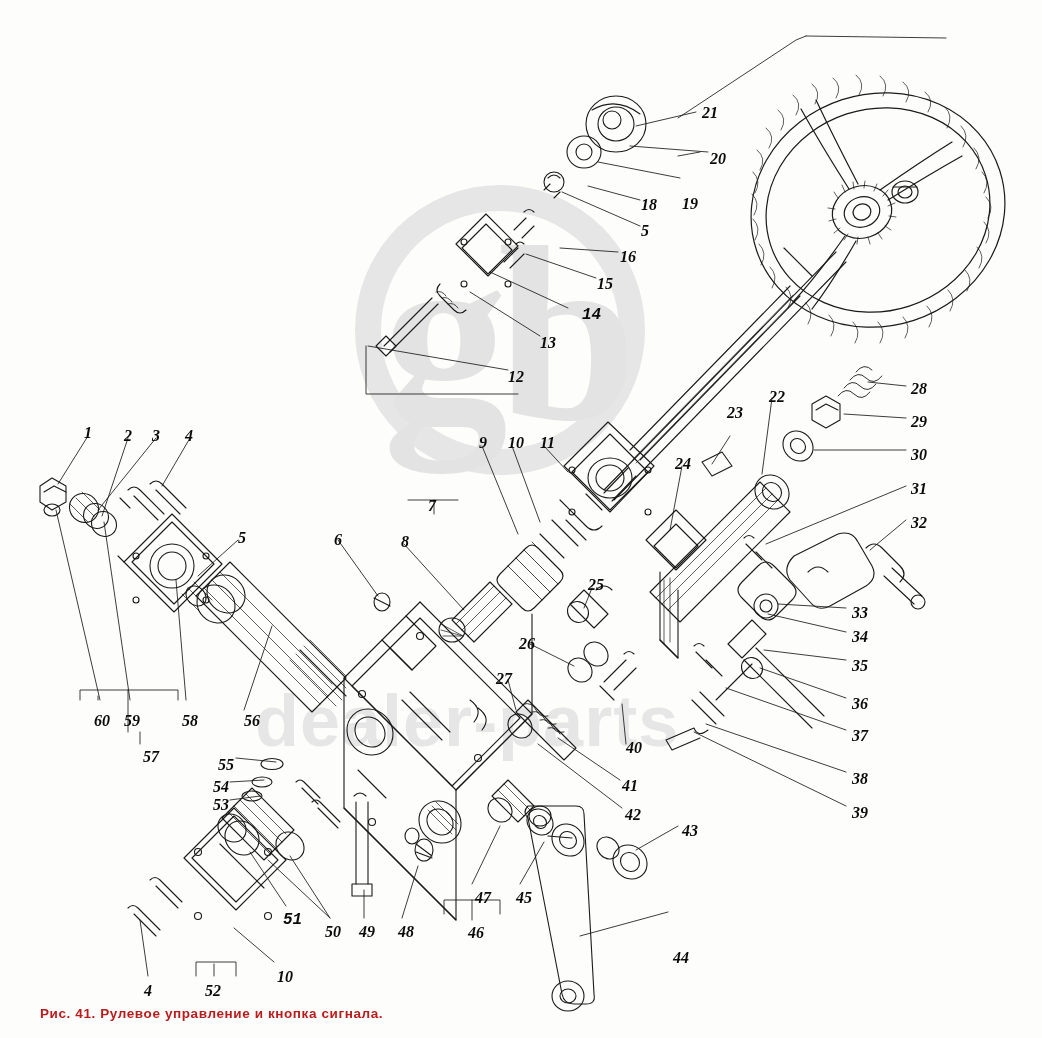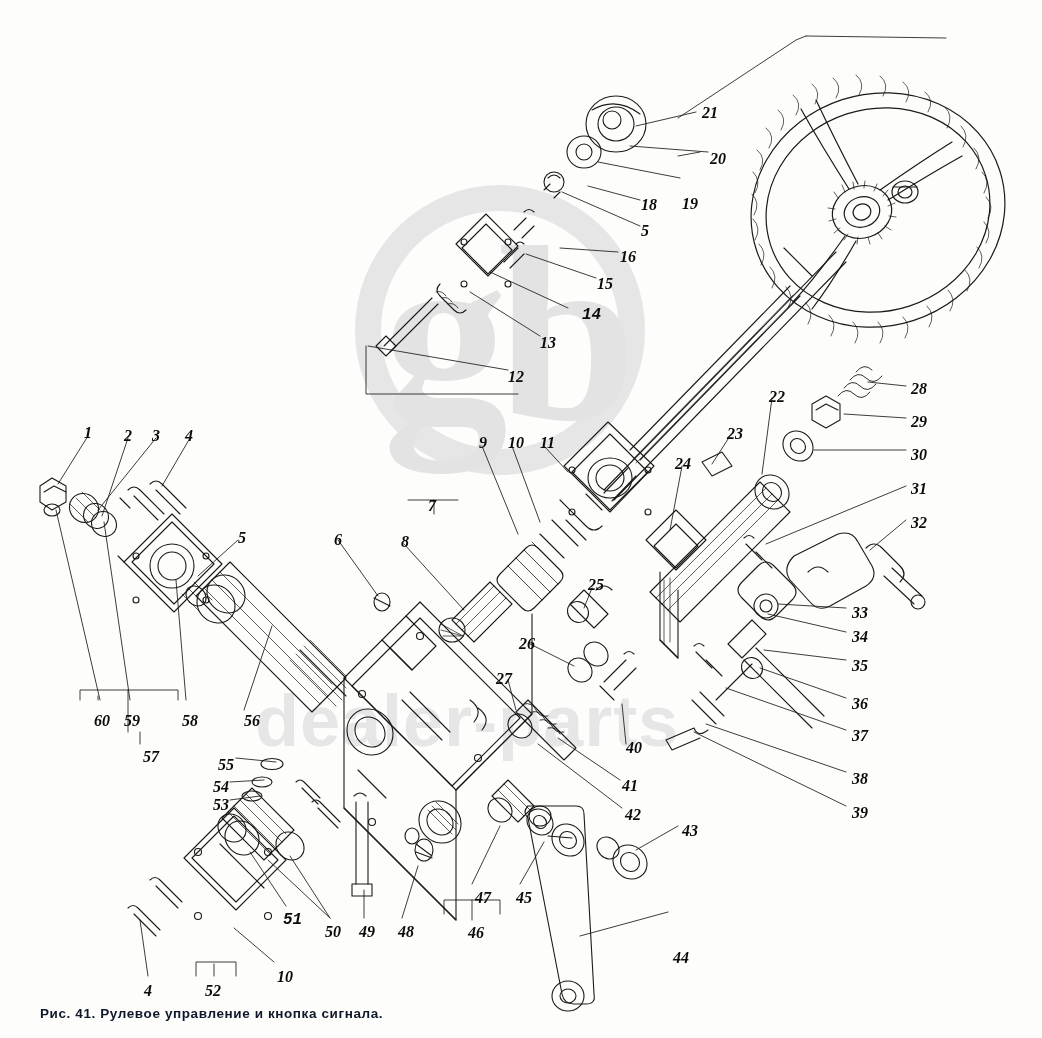--- a/index.html
+++ b/index.html
@@ -60,21 +60,21 @@
     width: 1042px;
     height: 1038px;
   }
   
   .caption {
     position: absolute;
     left: 40px;
     top: 1006px;
     font-size: 13.5px;
     font-weight: bold;
-    color: #0f172a;
+    color: #b91c1c;
     letter-spacing: 0.6px;
     white-space: nowrap;
   }
   
   .num {
     position: absolute;
     font-family: "Liberation Serif", serif;
     font-style: italic;
     font-weight: bold;
     font-size: 16px;
@@ -625,21 +625,21 @@
       <div class="num" style="left: 540px; top: 334px;">13</div>
       <div class="num" style="left: 582px; top: 306px; font-family: Liberation Mono, monospace;">14</div>
       <div class="num" style="left: 597px; top: 275px;">15</div>
       <div class="num" style="left: 620px; top: 248px;">16</div>
       <div class="num" style="left: 641px; top: 222px;">5</div>
       <div class="num" style="left: 641px; top: 196px;">18</div>
       <div class="num" style="left: 682px; top: 175px; margin-top: 20px;">19</div>
       <div class="num" style="left: 710px; top: 150px;">20</div>
       <div class="num" style="left: 702px; top: 104px;">21</div>
       <div class="num" style="left: 769px; top: 388px;">22</div>
-      <div class="num" style="left: 727px; top: 425px; text-align: right;">23</div>
+      <div class="num" style="left: 727px; top: 404px; text-align: right;">23</div>
       <div class="num" style="left: 675px; top: 455px;">24</div>
       <div class="num" style="left: 588px; top: 576px;">25</div>
       <div class="num" style="left: 519px; top: 635px;">26</div>
       <div class="num" style="left: 496px; top: 670px;">27</div>
       <div class="num" style="left: 911px; top: 380px;">28</div>
       <div class="num" style="left: 911px; top: 413px;">29</div>
       <div class="num" style="left: 911px; top: 446px;">30</div>
       <div class="num" style="left: 911px; top: 480px;">31</div>
       <div class="num" style="left: 911px; top: 514px;">32</div>
       <div class="num" style="left: 852px; top: 604px;">33</div>

